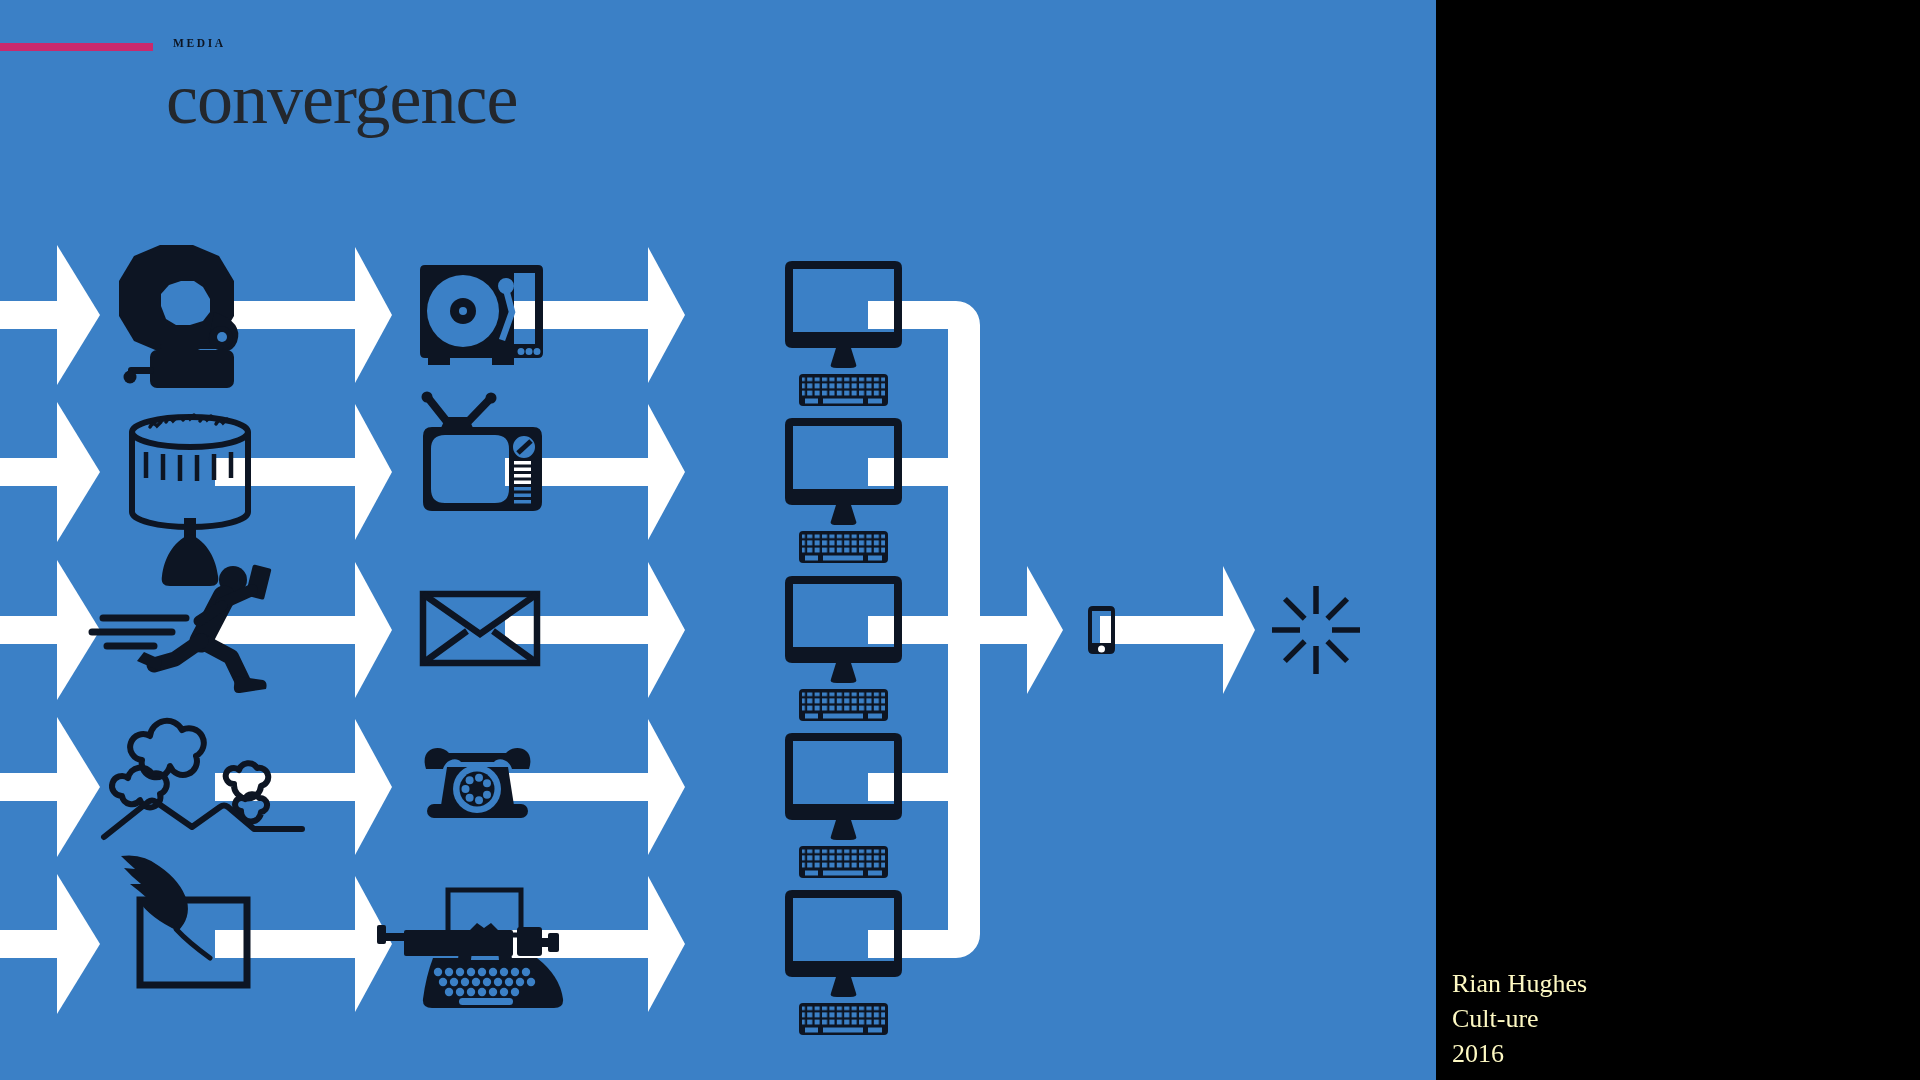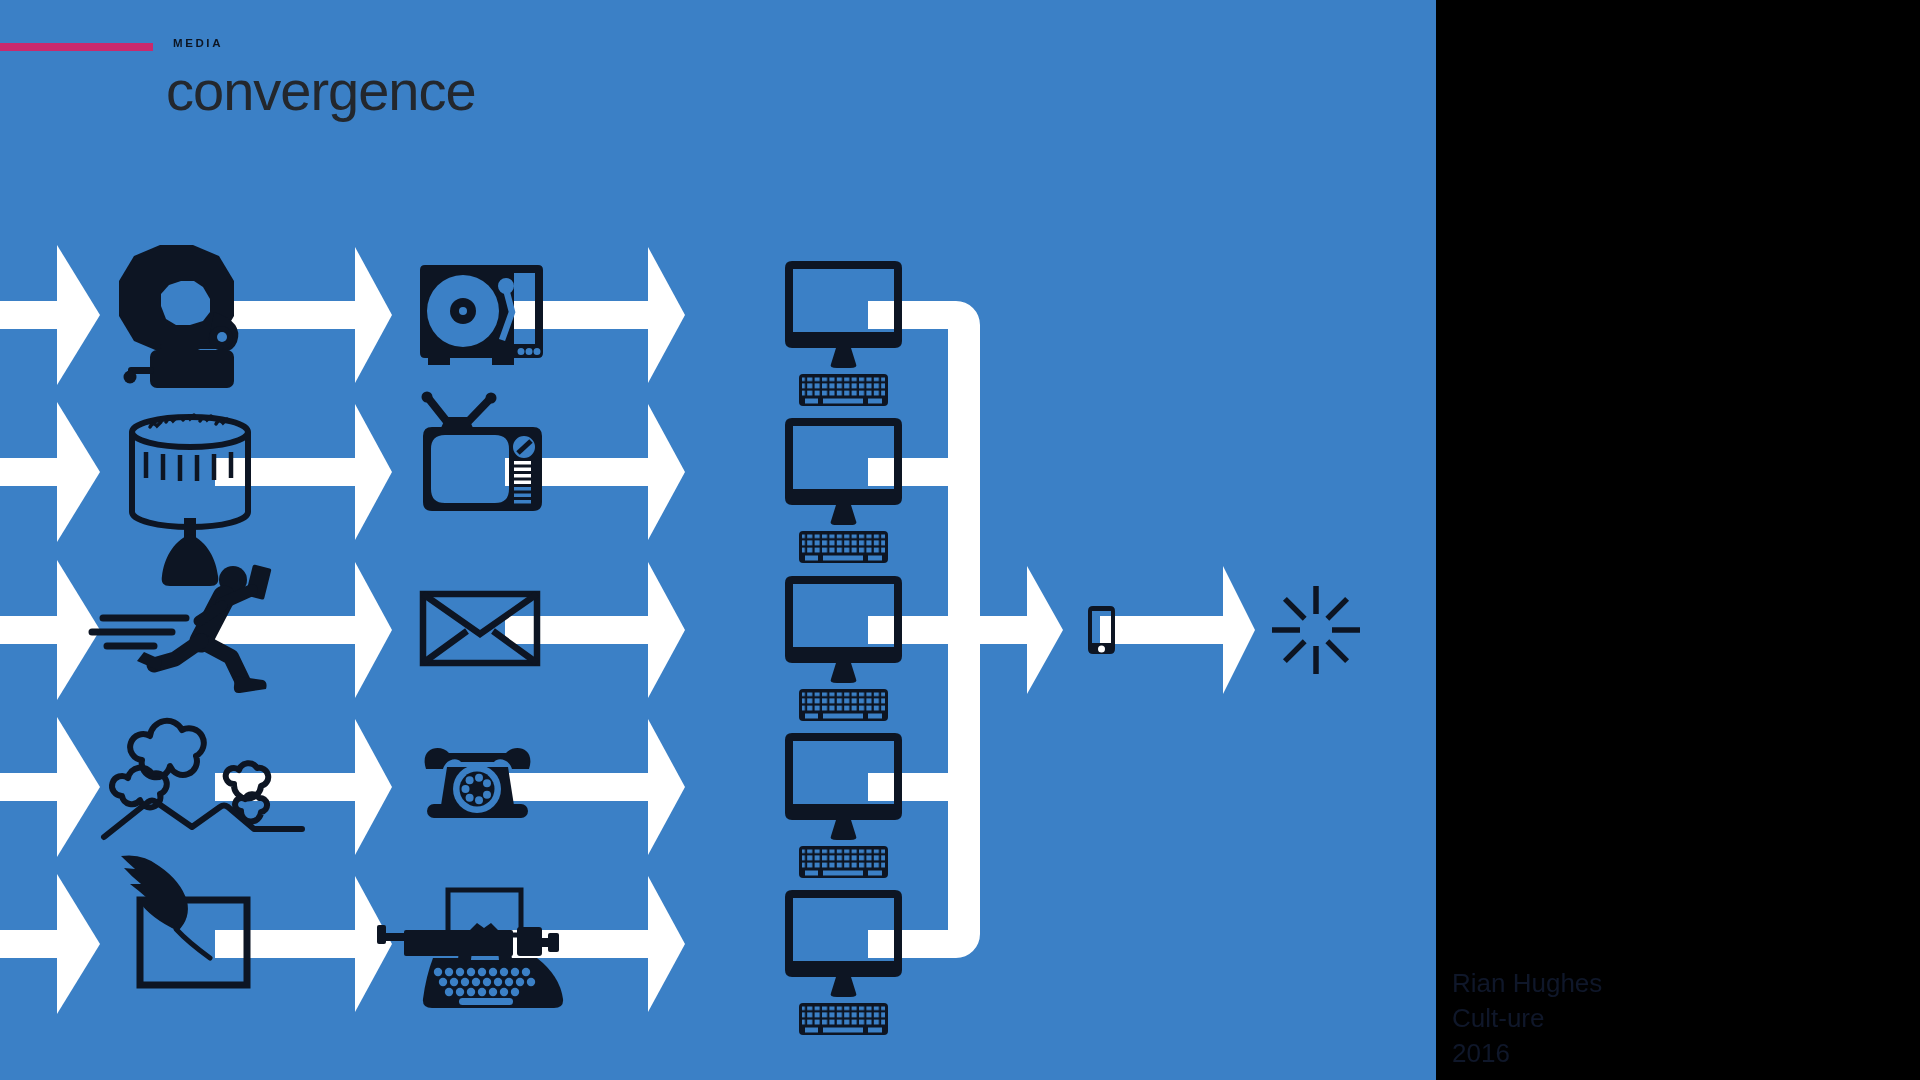--- a/index.html
+++ b/index.html
@@ -1,23 +1,23 @@
 <!DOCTYPE html>
 <html><head>
 <meta charset="utf-8">
 <style>
   html,body{margin:0;padding:0;background:#000;}
   #stage{position:relative;width:1804px;height:1080px;overflow:hidden;
-         background:#3b80c6;font-family:Liberation Sans, sans-serif;}
+         background:#3b80c6;font-family:Liberation Serif, serif;}
   .right-panel{position:absolute;top:0;height:1080px;background:#000;}
   .kicker-bar{position:absolute;left:0;}
   .kicker{position:absolute;font-weight:bold;font-size:11.5px;letter-spacing:2.6px;color:#0d1523;}
-  .title{position:absolute;left:166px;top:60px;font-size:56px;letter-spacing:-1px;
+  .title{position:absolute;left:166px;top:60px;font-size:72px;letter-spacing:-1px;
          color:#23272d;line-height:1.1;}
-  .credits{position:absolute;left:1452px;top:966px;color:#0f172a;font-size:26px;line-height:35px;}
+  .credits{position:absolute;left:1452px;top:966px;color:#fef9c3;font-size:26px;line-height:35px;}
   svg{position:absolute;left:0;top:0;}
   .wh{fill:#ffffff;}
   .ink{fill:#0d1523;}
   .ink-s{stroke:#0d1523;fill:none;}
   .bg{fill:#3b80c6;}
   .bg-s{stroke:#3b80c6;fill:none;}
 </style>
 </head>
 <body>
 

